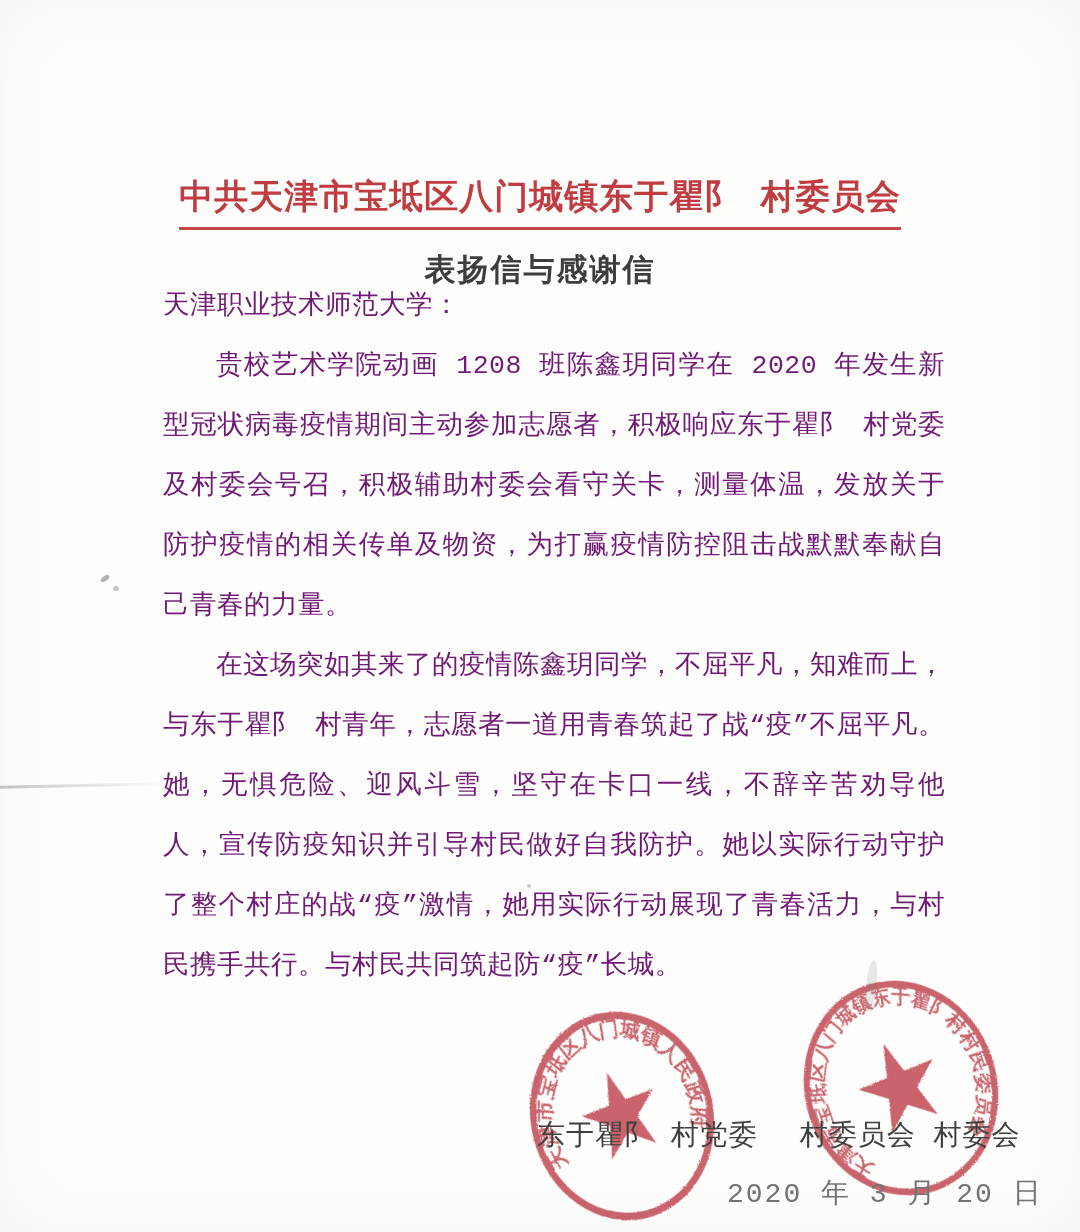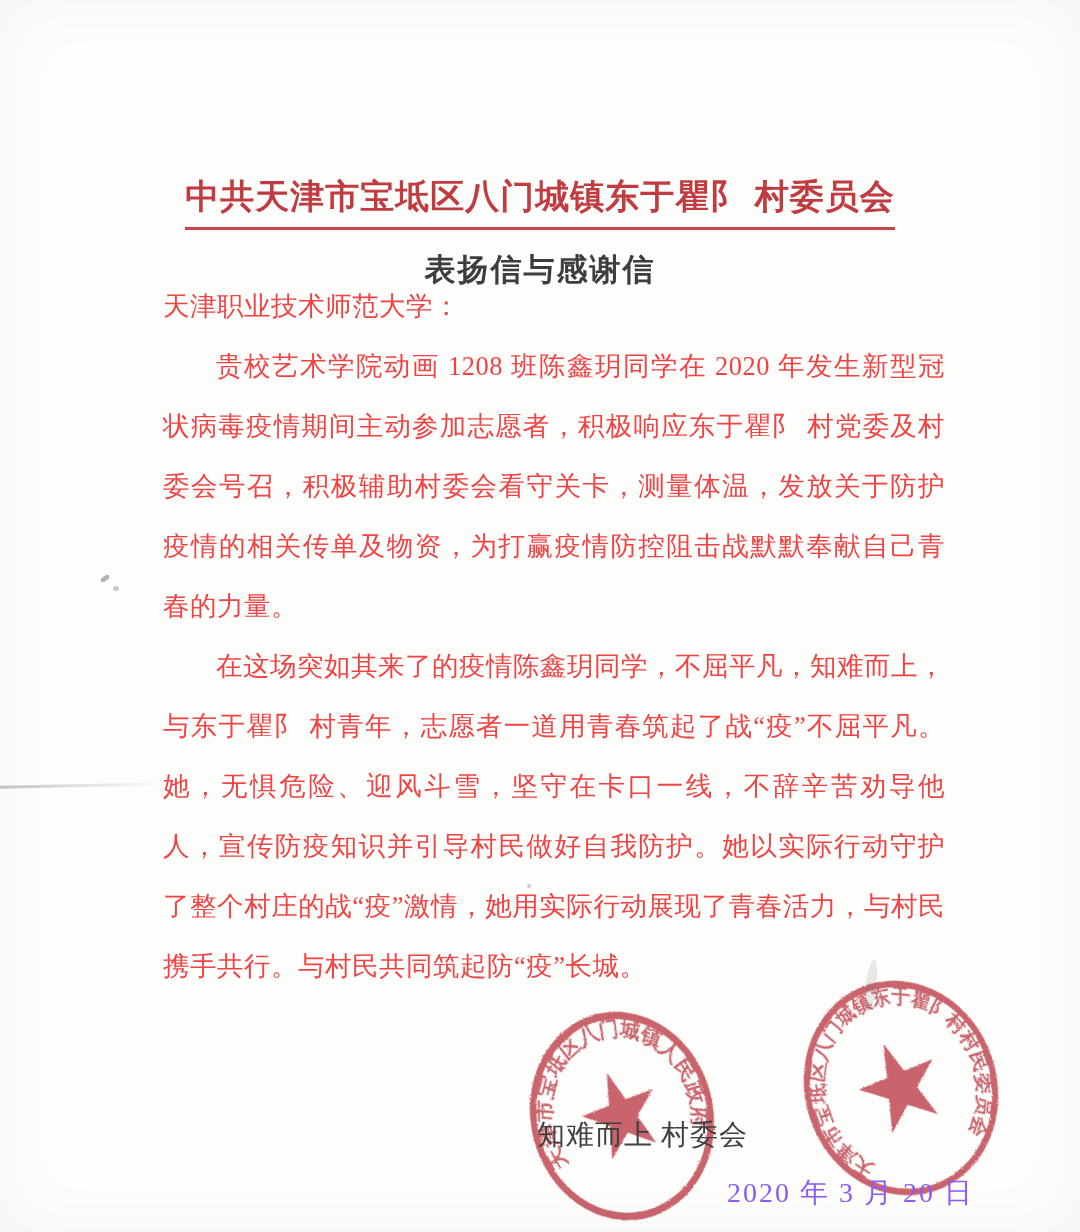--- a/index.html
+++ b/index.html
@@ -1,21 +1,21 @@
 <!DOCTYPE html>
 <html><head>
 <meta charset="utf-8">
 <style>
   html,body { margin:0; padding:0; background:#ffffff; }
   .page {
     position:relative;
     width:1080px; height:1232px;
     background:#fdfdfc;
     overflow:hidden;
-    font-family:Liberation Serif, serif;
+    font-family:Liberation Mono, monospace;
   }
   .page::after{
     content:""; position:absolute; inset:0; pointer-events:none;
     box-shadow: inset 0 0 70px rgba(0,0,0,0.035);
   }
 
   
   .letterhead {
     position:absolute; top:174px; left:0; width:100%;
     text-align:center;
@@ -29,38 +29,38 @@
   }
   .doc-title{
     position:absolute; top:249px; left:0; width:100%;
     text-align:center;
     color:#3d3d3d; font-size:31px; font-weight:bold; letter-spacing:2px;
   }
 
   
   .body-block{
     position:absolute; top:276px; left:163px; width:782px;
-    font-size:26.5px; color:#ef4444; line-height:60px;
+    font-size:26.5px; color:#701a75; line-height:60px;
     letter-spacing:0.5px;
     text-align:justify; text-align-last:left;
     word-break:break-all;
   }
   .body-block p{ margin:0; }
   .para{ text-indent:2em; }
 
   
   .signoff-line{
     position:absolute; top:1116px; left:537px;
     display:flex; gap:42px;
     font-size:28px; color:#3f3f3f; letter-spacing:1px; font-weight:500;
     white-space:nowrap;
   }
   .date-line{
     position:absolute; top:1174px; left:727px;
-    font-size:28px; color:#8b5cf6; letter-spacing:2px;
+    font-size:28px; color:#737373; letter-spacing:2px;
     white-space:nowrap;
   }
 
   
   .stamp{
     position:absolute;
     mix-blend-mode:multiply;
     opacity:0.88;
   }
   .stamp-left{ left:518px; top:1000px; }
@@ -123,21 +123,22 @@
         <path id="arcR" d="M -48.9 58.2 A 76 76 0 1 1 48.9 58.2" fill="none"></path>
         <text font-size="18.5" fill="#c4505a" font-weight="bold">
           <textPath href="#arcR" startOffset="0" textLength="368" lengthAdjust="spacingAndGlyphs">天津市宝坻区八门城镇东于瞿阝村村民委员会</textPath>
         </text>
         <path fill="#c4505a" transform="scale(1.05) rotate(-4)" d="M 0,-40 L 8.94,-12.3 L 38.04,-12.36 L 14.46,4.7 L 23.51,32.36 L 0,15.2 L -23.51,32.36 L -14.46,4.7 L -38.04,-12.36 L -8.94,-12.3 Z"></path>
       </g>
     </g>
   </svg>
 
   <div class="signoff-line">
-    <span>知难而上 村委会</span>
+    <span>东于瞿阝 村党委</span>
+    <span>村委员会 村委会</span>
   </div>
 
   <div class="date-line">2020 年 3 月 20 日</div>
 
   <div class="artifact speck-1"></div>
   <div class="artifact speck-2"></div>
   <div class="artifact speck-3"></div>
   <div class="artifact crease-line"></div>
   <div class="artifact smudge-1"></div>
 

